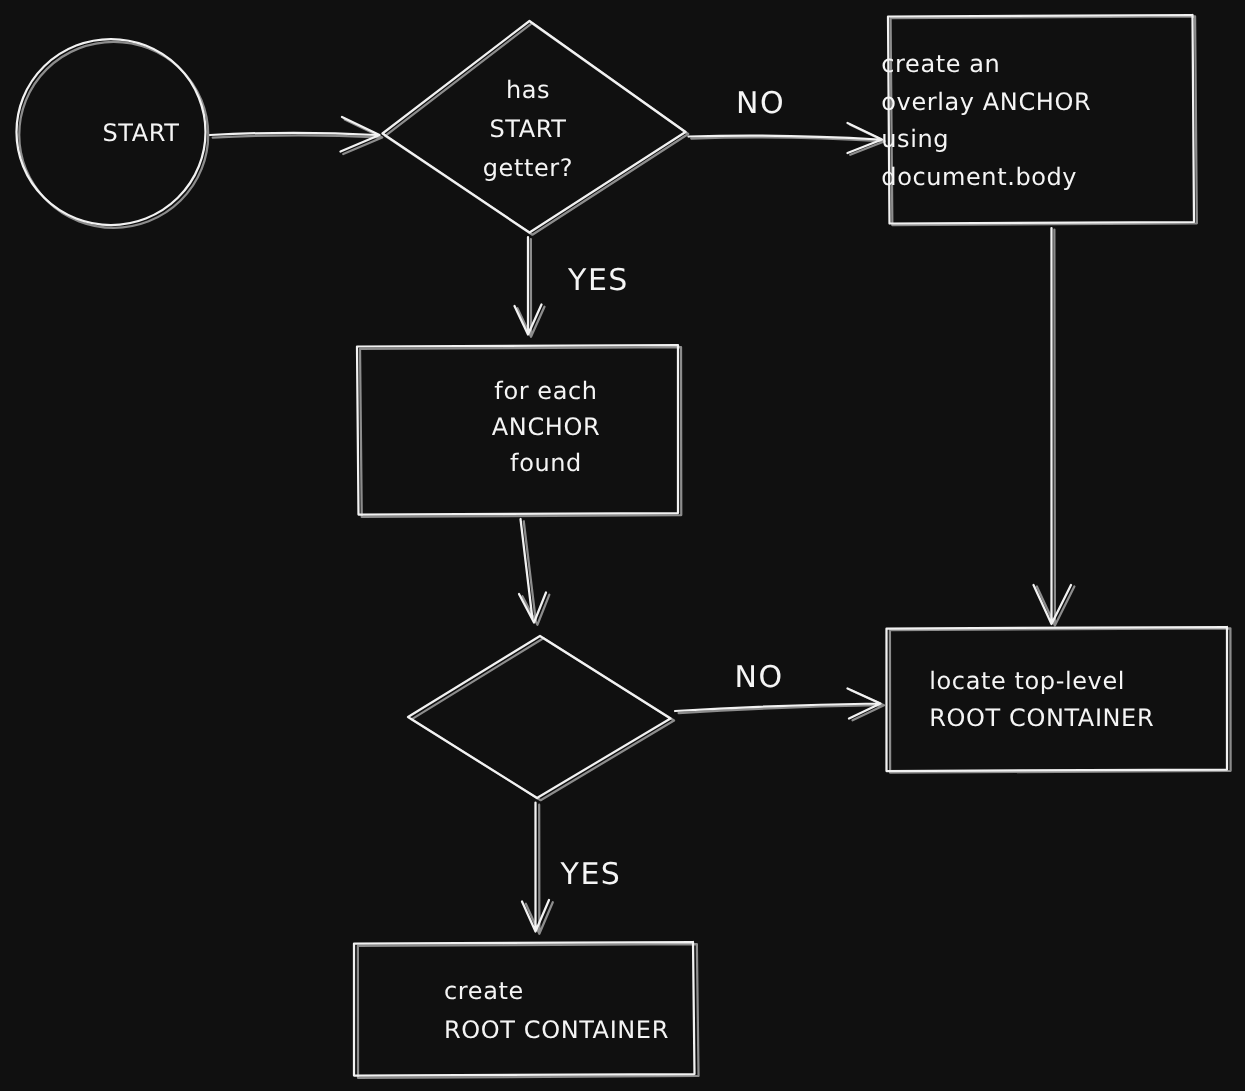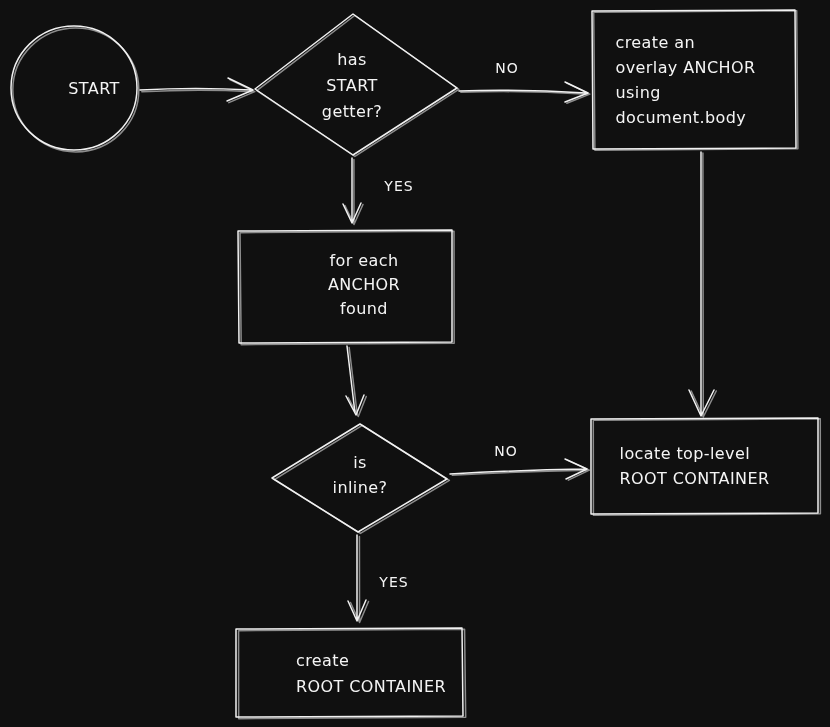--- a/index.html
+++ b/index.html
@@ -16,21 +16,21 @@
     position:absolute;
     font-size:16px;
     line-height:25px;
     letter-spacing:0.4px;
     white-space:pre-line;
     color:#f5f5f5;
   }
   .center{text-align:center;}
   .blockcenter{display:flex;justify-content:center;}
   .blockcenter > span{text-align:left;white-space:pre-line;display:block;}
-  .edge{font-size:14px;letter-spacing:1px;}
+  .edge{font-size:20px;letter-spacing:1px;}
 </style>
 </head>
 <body>
 
 <div id="canvas">
 
   <svg id="wires" width="830" height="727" viewBox="0 0 830 727">
     <g id="shapes" fill="none" stroke="#f2f2f2" stroke-width="1.5" stroke-linecap="round" stroke-linejoin="round">
 
       <ellipse cx="74" cy="88" rx="63" ry="62"></ellipse>
@@ -63,33 +63,31 @@
     </g>
     <use href="#shapes" transform="translate(2.2,1.4) rotate(-0.08 415 363)" opacity="0.55"></use>
   </svg>
 
   <div class="label center" style="left:14px;top:76px;width:120px;margin-left:20px;">START</div>
 
   <div class="label center" style="left:272px;top:47px;width:160px;line-height:26px;">has
 START
 getter?</div>
 
-  <div class="label blockcenter" style="left:584px;top:30px;width:203px;">
+  <div class="label blockcenter" style="left:556px;top:30px;width:203px;">
     <span>create an
 overlay ANCHOR
 using
 document.body</span>
   </div>
 
   <div class="label center" style="left:238px;top:249px;width:252px;line-height:24px;">for each
 ANCHOR
 found</div>
 
-  <div class="label center" style="left:290px;top:450px;width:140px;">is
-inline?</div>
 
   <div class="label blockcenter" style="left:581px;top:441px;width:227px;">
     <span>locate top-level
 ROOT CONTAINER</span>
   </div>
 
   <div class="label blockcenter" style="left:236px;top:648px;width:270px;line-height:26px;">
     <span>create
 ROOT CONTAINER</span>
   </div>

